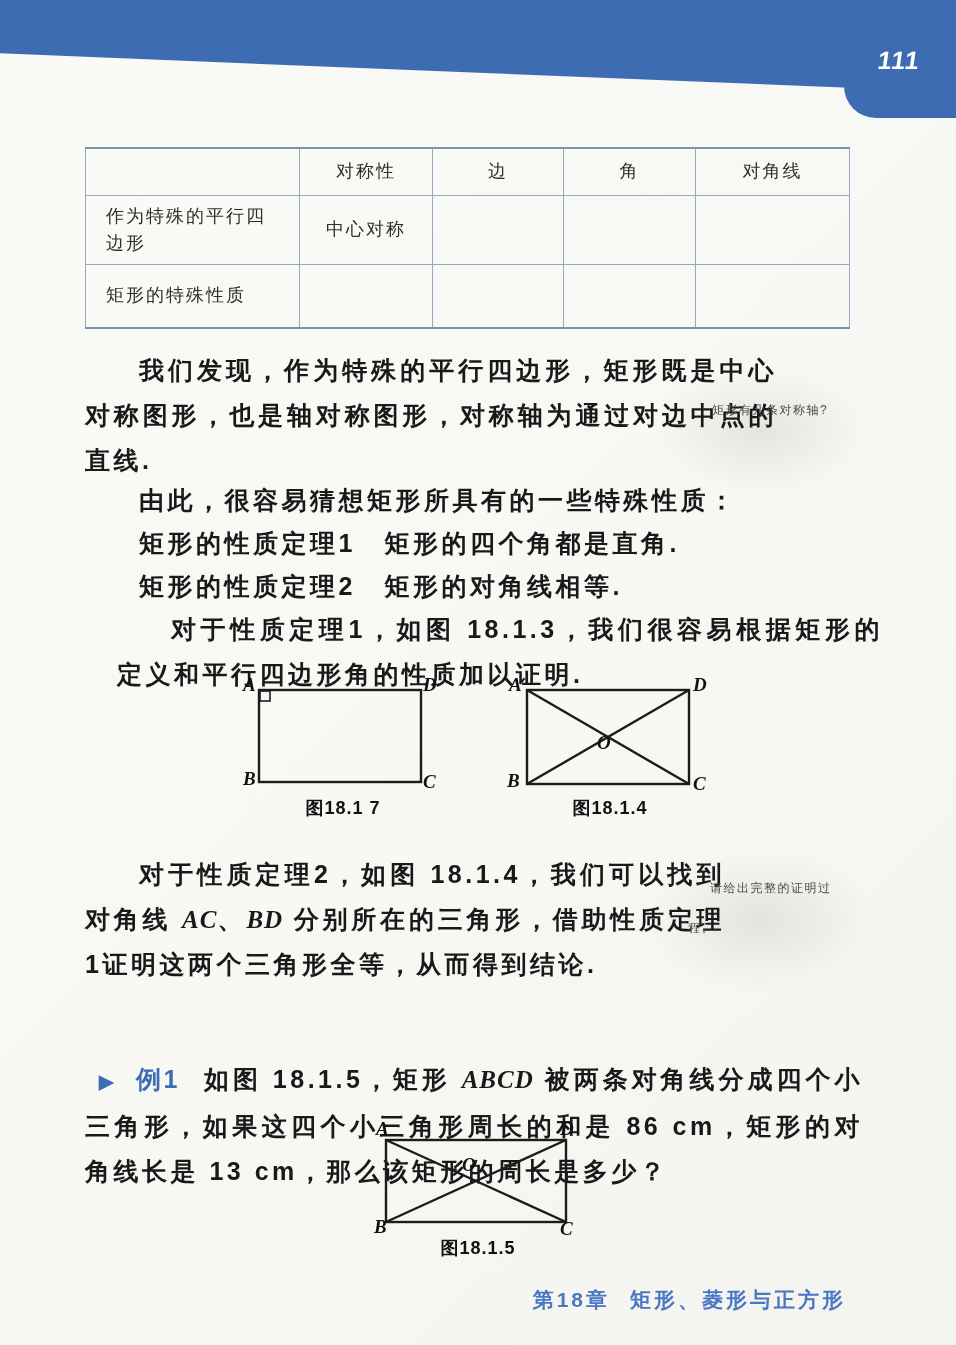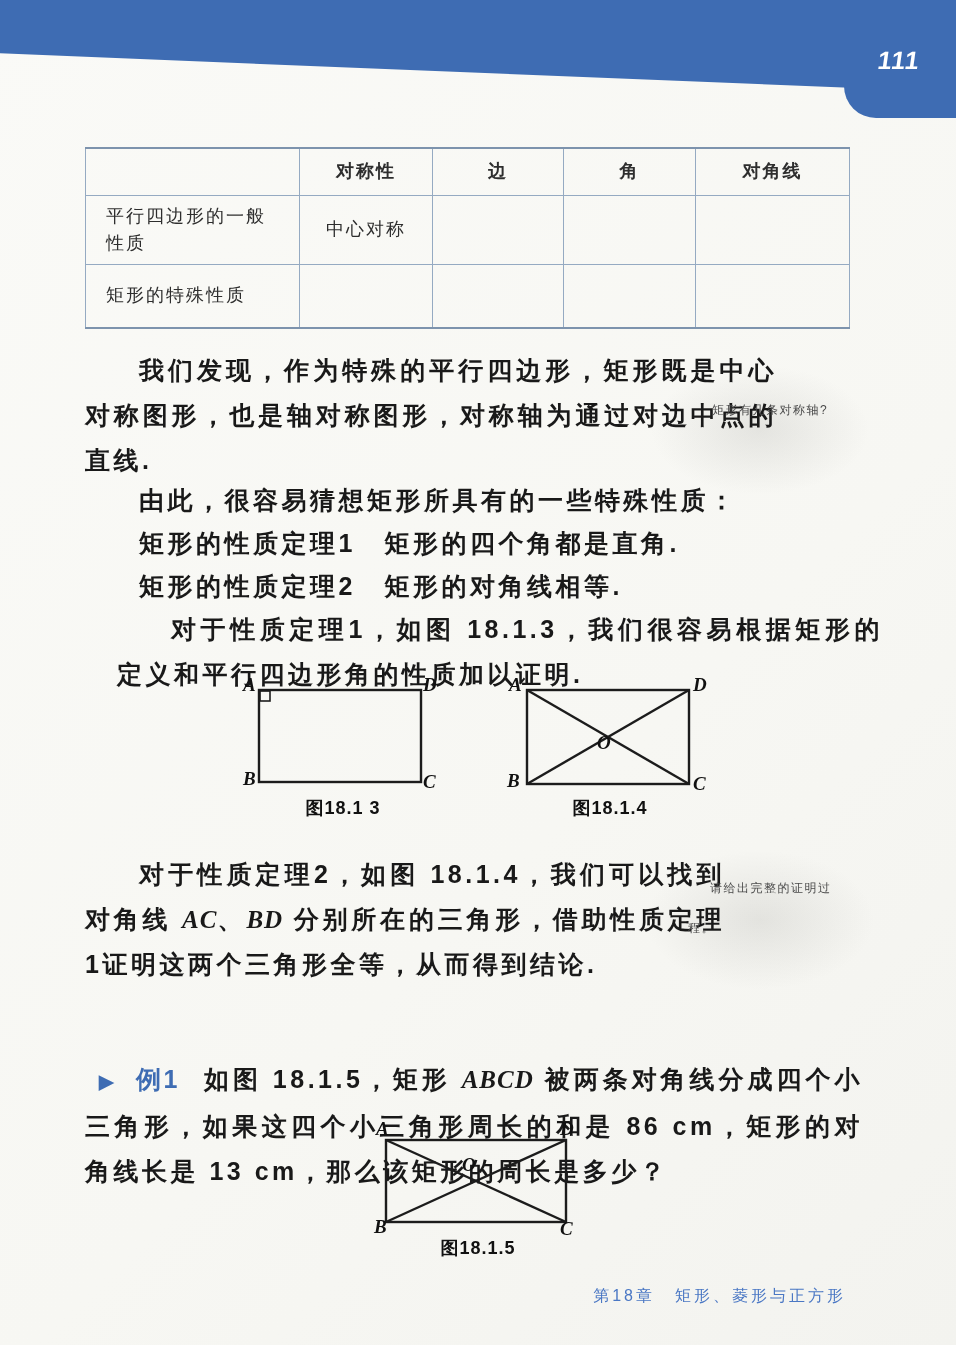--- a/index.html
+++ b/index.html
@@ -31,21 +31,21 @@
   
   .props-table {
     position:absolute; left:85px; top:147px;
     border-collapse:collapse; table-layout:fixed; width:764px;
     font-size:18px; letter-spacing:2px; color:#2e2e2e;
   }
   .props-table td {
     border:1px solid #95aac2; text-align:center; vertical-align:middle;
     line-height:1.5;
   }
-  .props-table tr.hdr td { height:47px;font-weight:bold; }
+  .props-table tr.hdr td { height:47px; }
   .props-table tr.r1 td { height:69px; }
   .props-table tr.r2 td { height:64px; }
   .props-table td.rowlabel { text-align:left; padding-left:20px; padding-right:14px; }
   .props-table { border-top:2px solid #7d93ad; border-bottom:2px solid #7d93ad; }
   
   .para {
     position:absolute; left:85px;
     font-size:25px; font-weight:bold; letter-spacing:3.5px;
     line-height:45px; text-indent:54px; color:#191919;
     text-align:justify;
@@ -67,21 +67,21 @@
     position:absolute; font-family:"Liberation Serif", serif;
     font-style:italic; font-weight:bold; font-size:19px; color:#111;
   }
   .figcap {
     position:absolute; left:0; width:100%; text-align:center;
     font-weight:bold; font-size:18px; letter-spacing:1px; color:#111;
   }
   
   .footer {
     position:absolute; top:1286px; right:110px;
-    color:#4a77c4; font-weight:normal; font-size:16px; letter-spacing:3px;
+    color:#4a77c4; font-weight:bold; font-size:21px; letter-spacing:3px;
     white-space:nowrap;
   }
   .footer .chapter { margin-right:20px; }
 </style>
 </head>
 <body>
 
 <div class="page">
 
   <div class="top-band"></div>
@@ -102,21 +102,21 @@
     </colgroup>
     <tbody>
         <tr class="hdr">
       <td></td>
       <td>对称性</td>
       <td>边</td>
       <td>角</td>
       <td>对角线</td>
     </tr>
     <tr class="r1">
-      <td class="rowlabel">平行四边形的一般性质</td>
+      <td class="rowlabel">作为特殊的平行四边形</td>
       <td>中心对称</td>
       <td></td>
       <td></td>
       <td></td>
     </tr>
     <tr class="r2">
       <td class="rowlabel">矩形的特殊性质</td>
       <td></td>
       <td></td>
       <td></td>
@@ -138,21 +138,21 @@
 
   <div class="fig" style="left:243px; top:668px; width:200px; height:152px;">
     <svg width="200" height="120" style="top:10px;">
       <rect x="16" y="12" width="162" height="92" fill="none" stroke="#1c1c1c" stroke-width="2.4"></rect>
       <rect x="17" y="13" width="10" height="10" fill="none" stroke="#1c1c1c" stroke-width="1.6"></rect>
     </svg>
     <span class="vlabel" style="left:0px; top:6px;">A</span>
     <span class="vlabel" style="left:180px; top:6px;">D</span>
     <span class="vlabel" style="left:0px; top:100px;">B</span>
     <span class="vlabel" style="left:180px; top:103px;">C</span>
-    <div class="figcap" style="top:128px;">图18.1 3</div>
+    <div class="figcap" style="top:128px;">图18.1 7</div>
   </div>
 
   <div class="fig" style="left:505px; top:668px; width:210px; height:152px;">
     <svg width="210" height="120" style="top:10px;">
       <rect x="22" y="12" width="162" height="94" fill="none" stroke="#1c1c1c" stroke-width="2.4"></rect>
       <line x1="22" y1="12" x2="184" y2="106" stroke="#1c1c1c" stroke-width="2.4"></line>
       <line x1="184" y1="12" x2="22" y2="106" stroke="#1c1c1c" stroke-width="2.4"></line>
     </svg>
     <span class="vlabel" style="left:4px; top:6px;">A</span>
     <span class="vlabel" style="left:188px; top:6px;">D</span>

